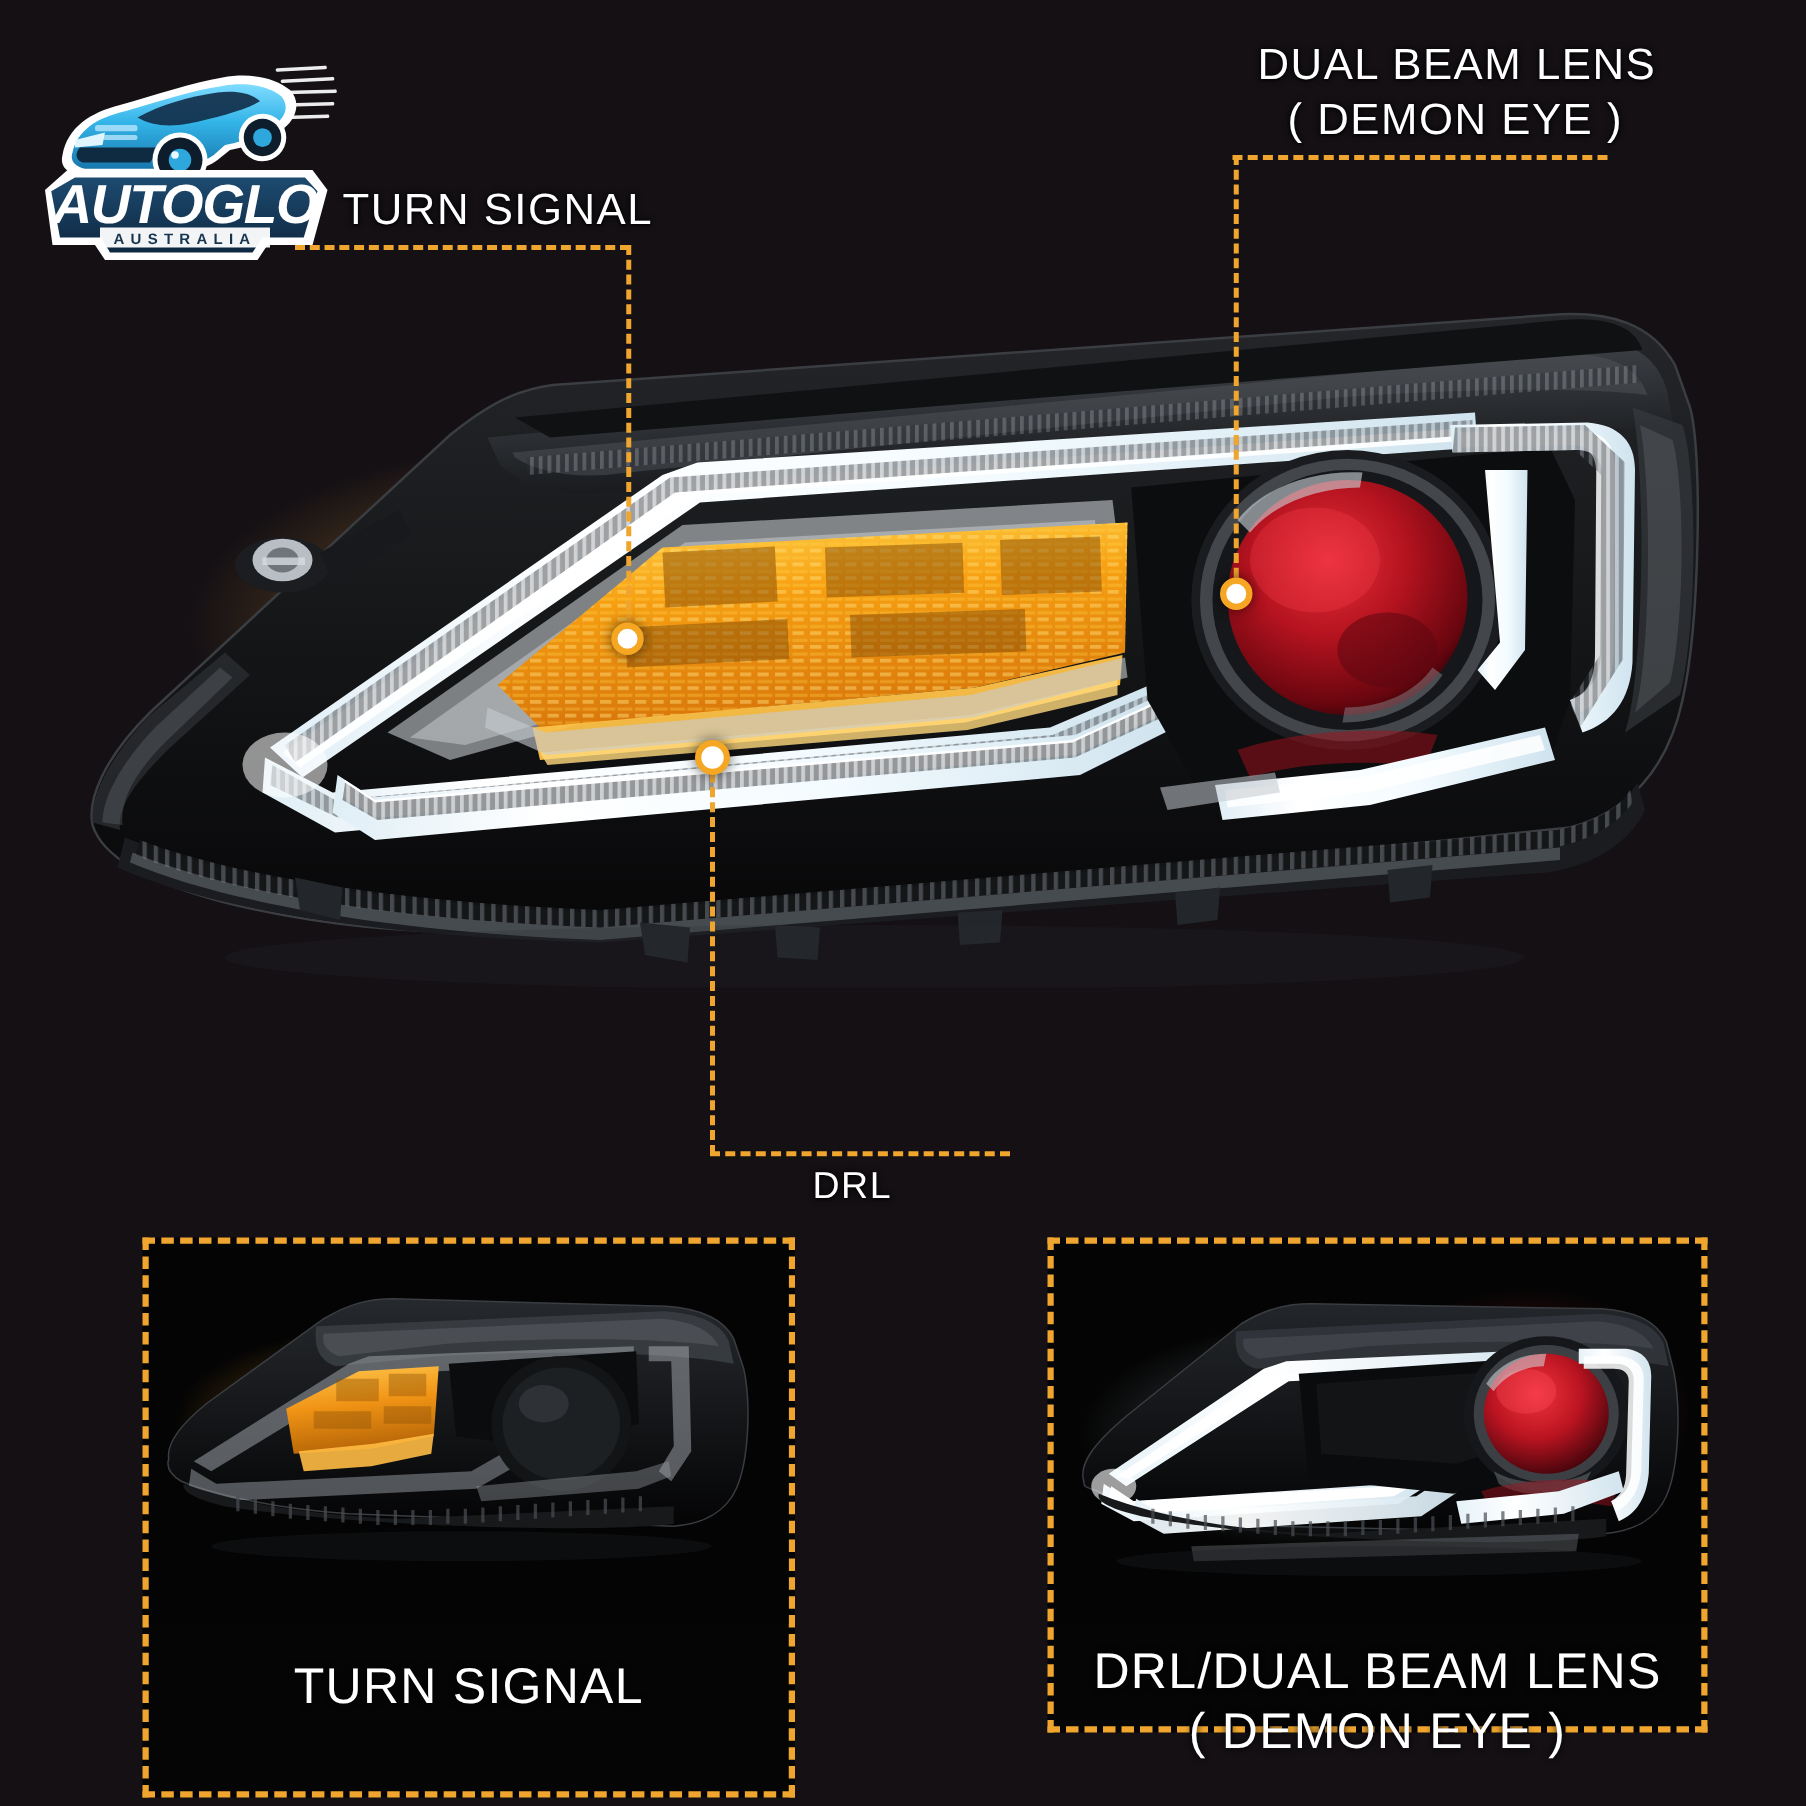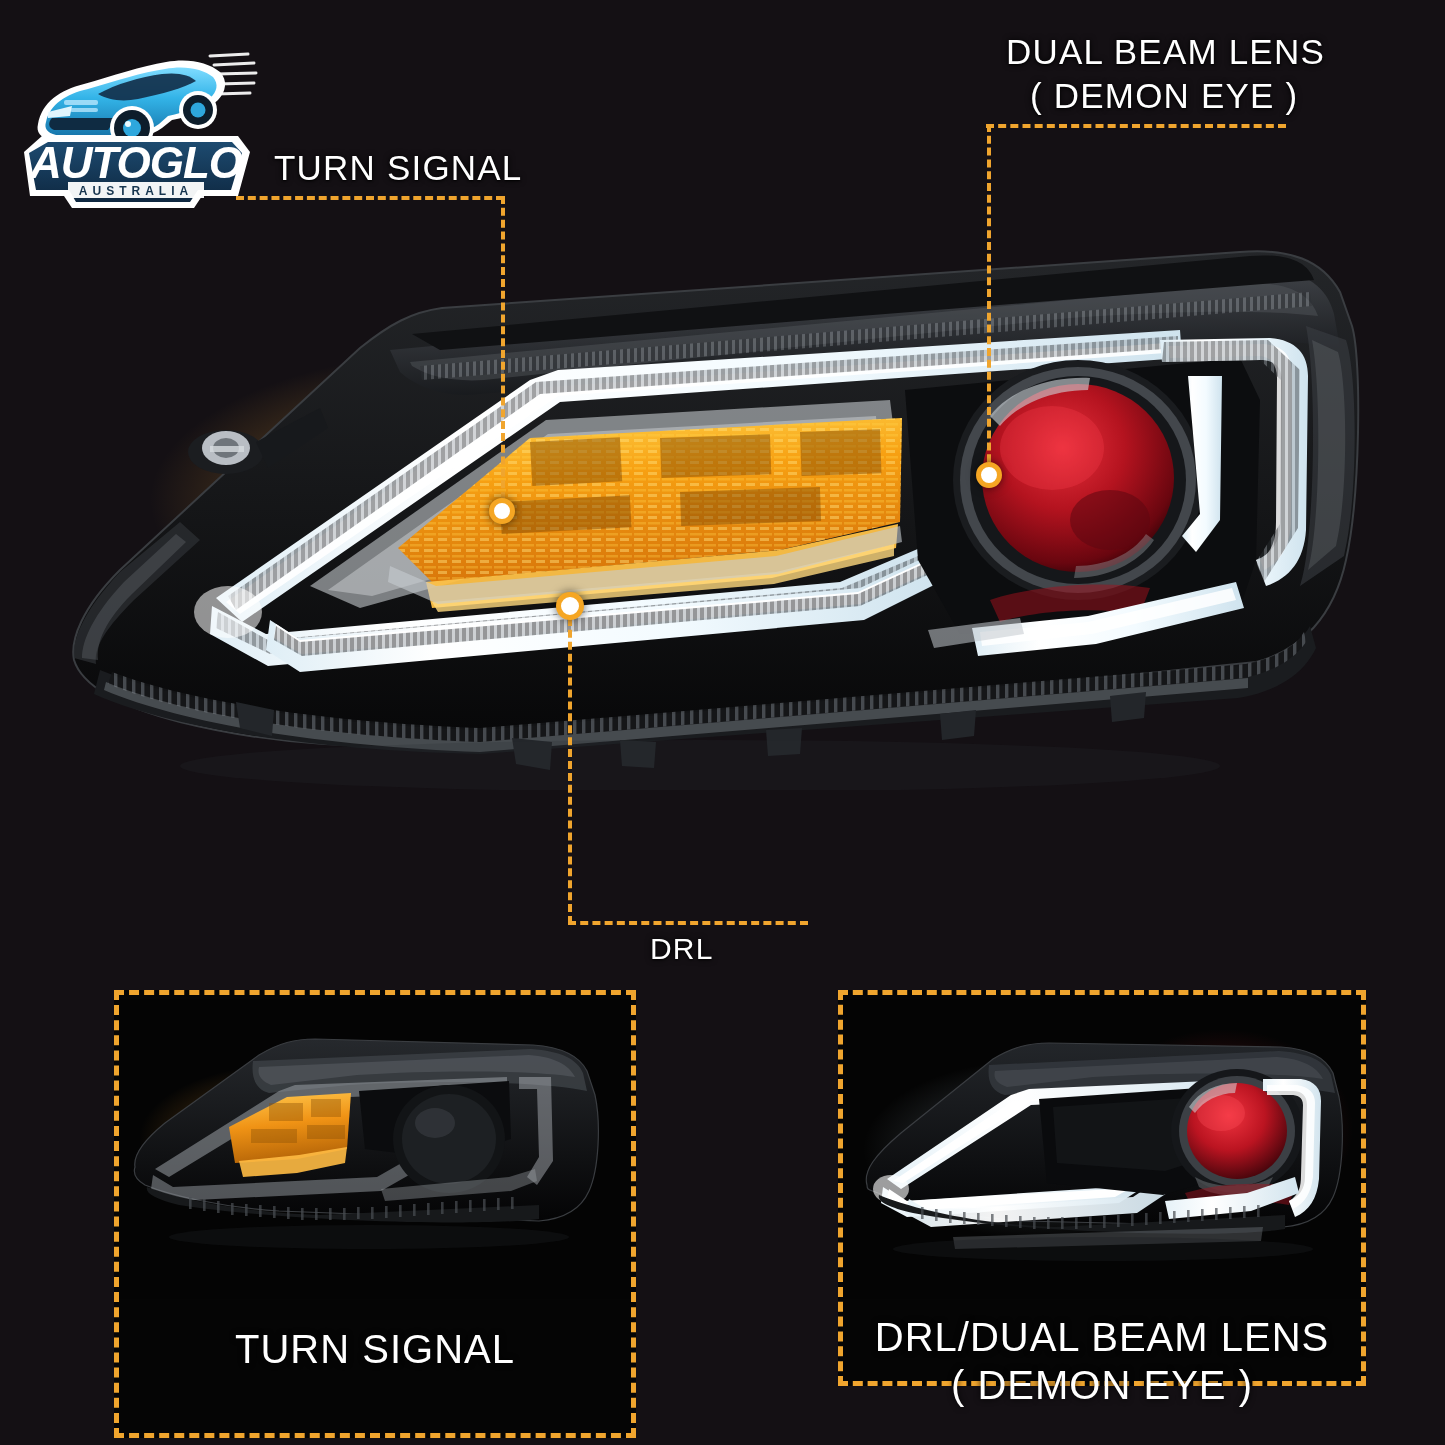--- a/index.html
+++ b/index.html
@@ -6,21 +6,21 @@
   html,body{ background:#100c10; }
   body{
     width:1445px; height:1445px;
     font-family:"Liberation Sans", sans-serif;
     position:relative; overflow:hidden;
     background:#151015;
   }
   #stage{ position:absolute; inset:0; background:#141014; }
 
   
-  .logo{ position:absolute; left:12px; top:32px; width:248px; height:180px; }
+  .logo{ position:absolute; left:24px; top:32px; width:248px; height:180px; }
   .logo svg{ width:100%; height:100%; display:block; }
 
   
   .callout-label{
     position:absolute; color:#ffffff; letter-spacing:1.2px;
     text-shadow:0 0 6px rgba(0,0,0,.95), 0 1px 2px rgba(0,0,0,.9);
     white-space:nowrap; font-weight:400;
   }
   #lbl-turn{ left:274px; top:148px; font-size:35px; }
   #lbl-dual-1{ left:1006px; top:32px; font-size:35px; }

